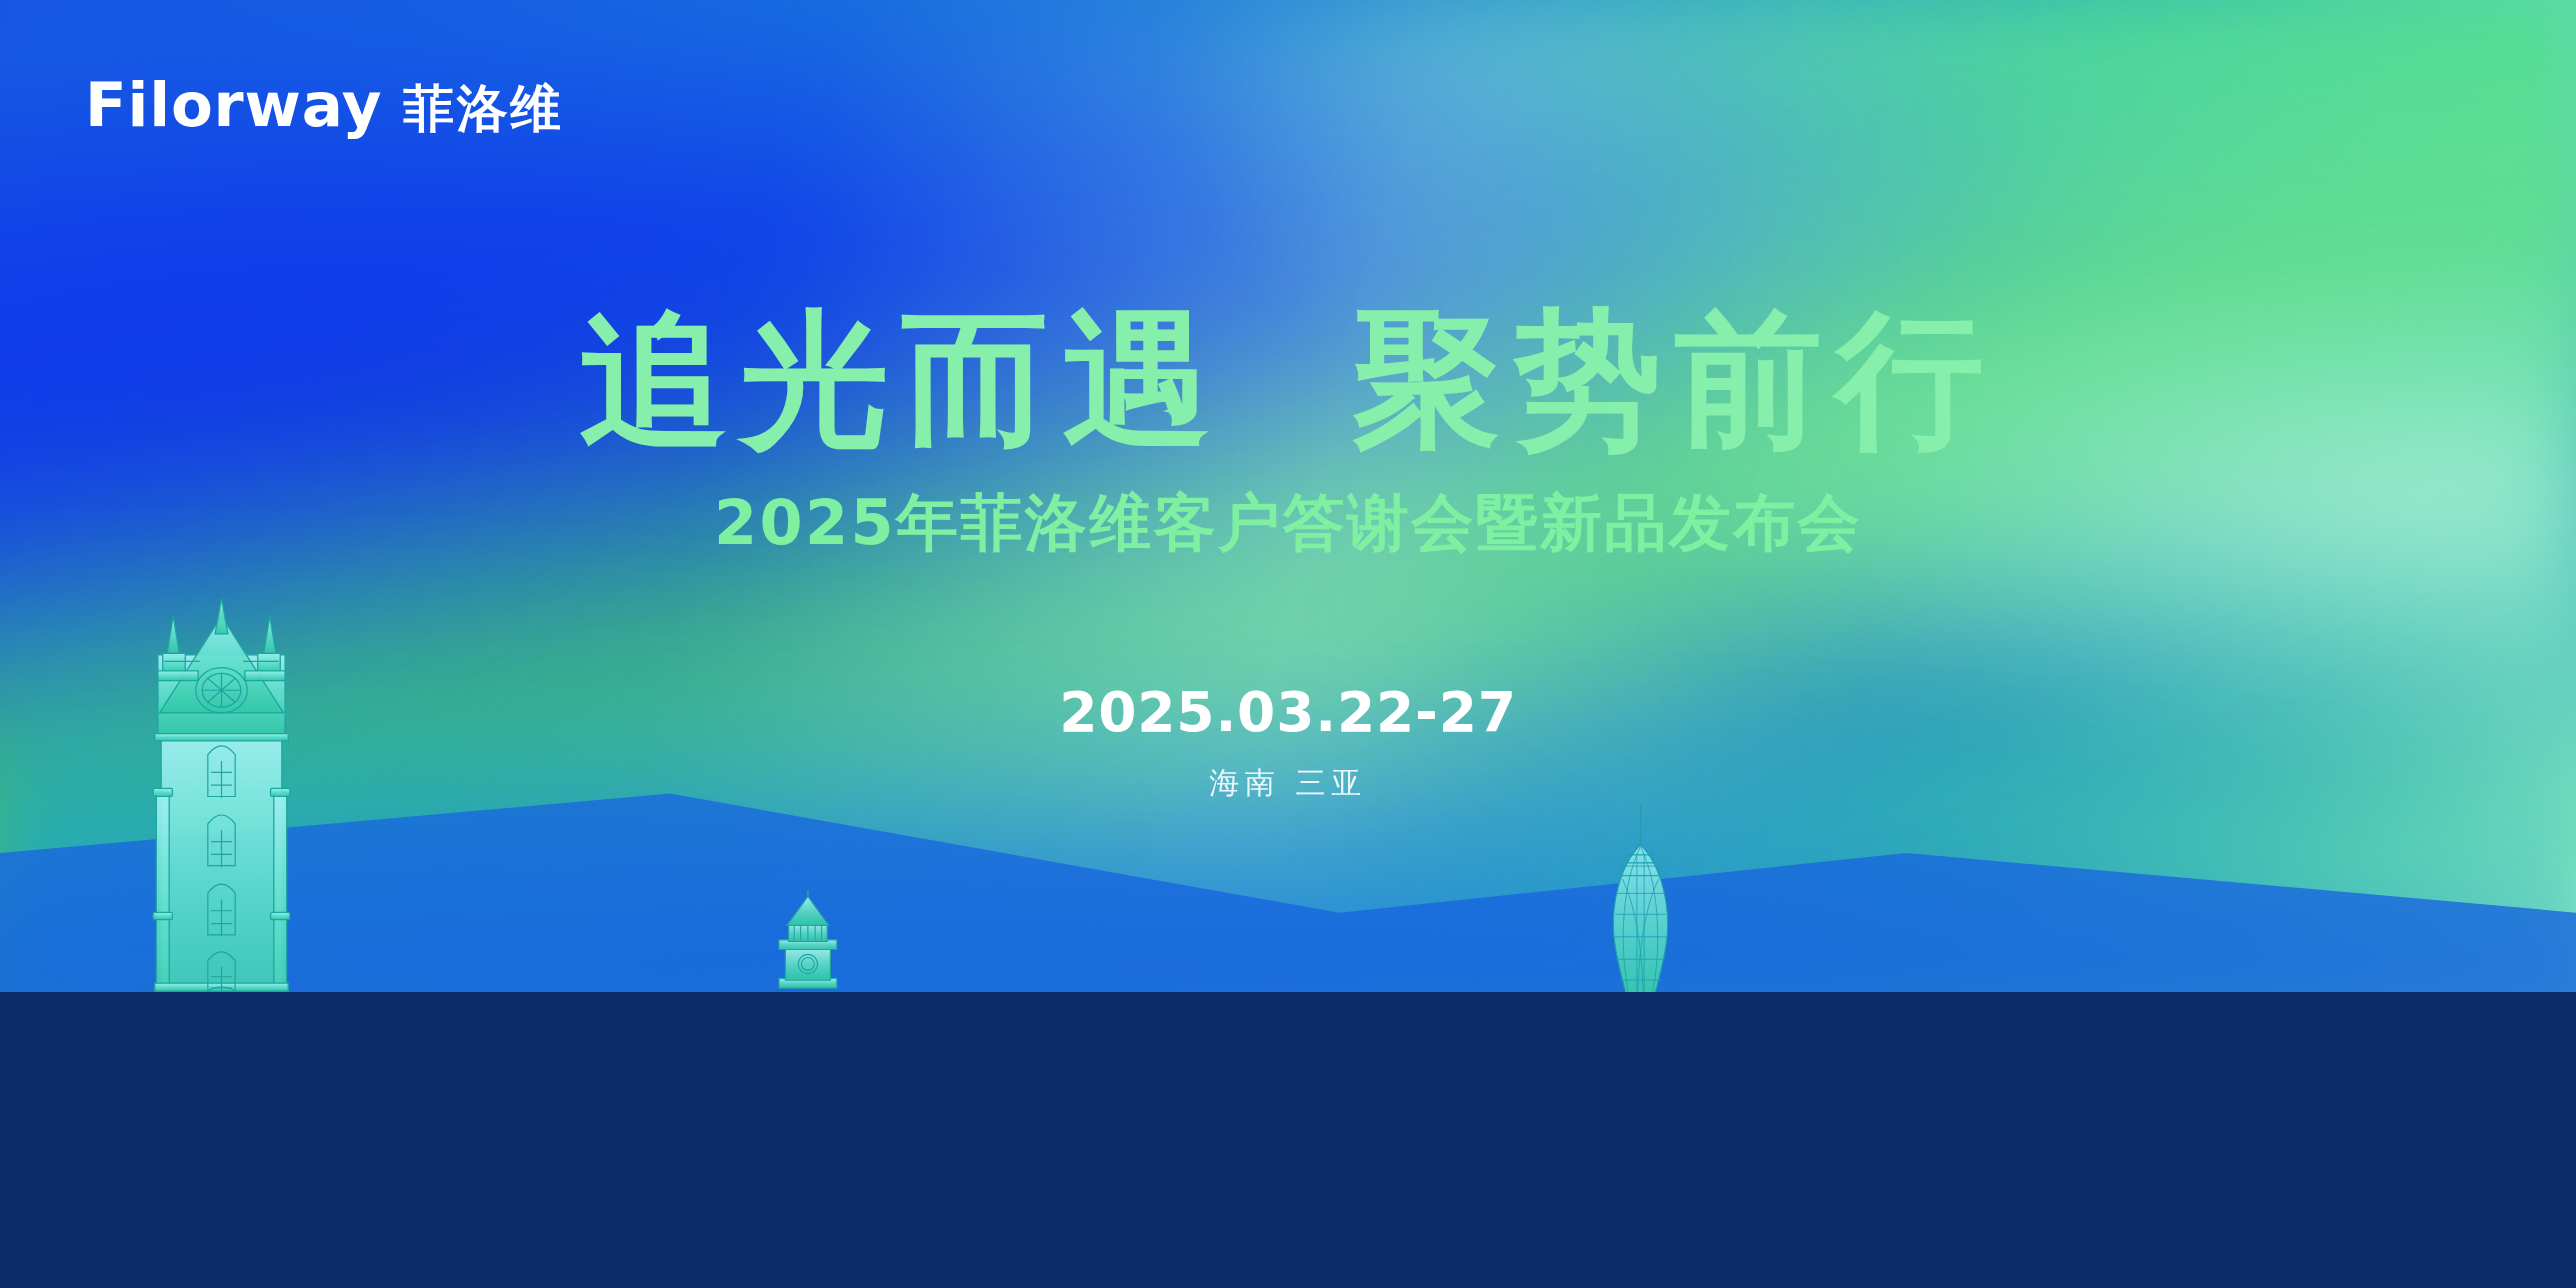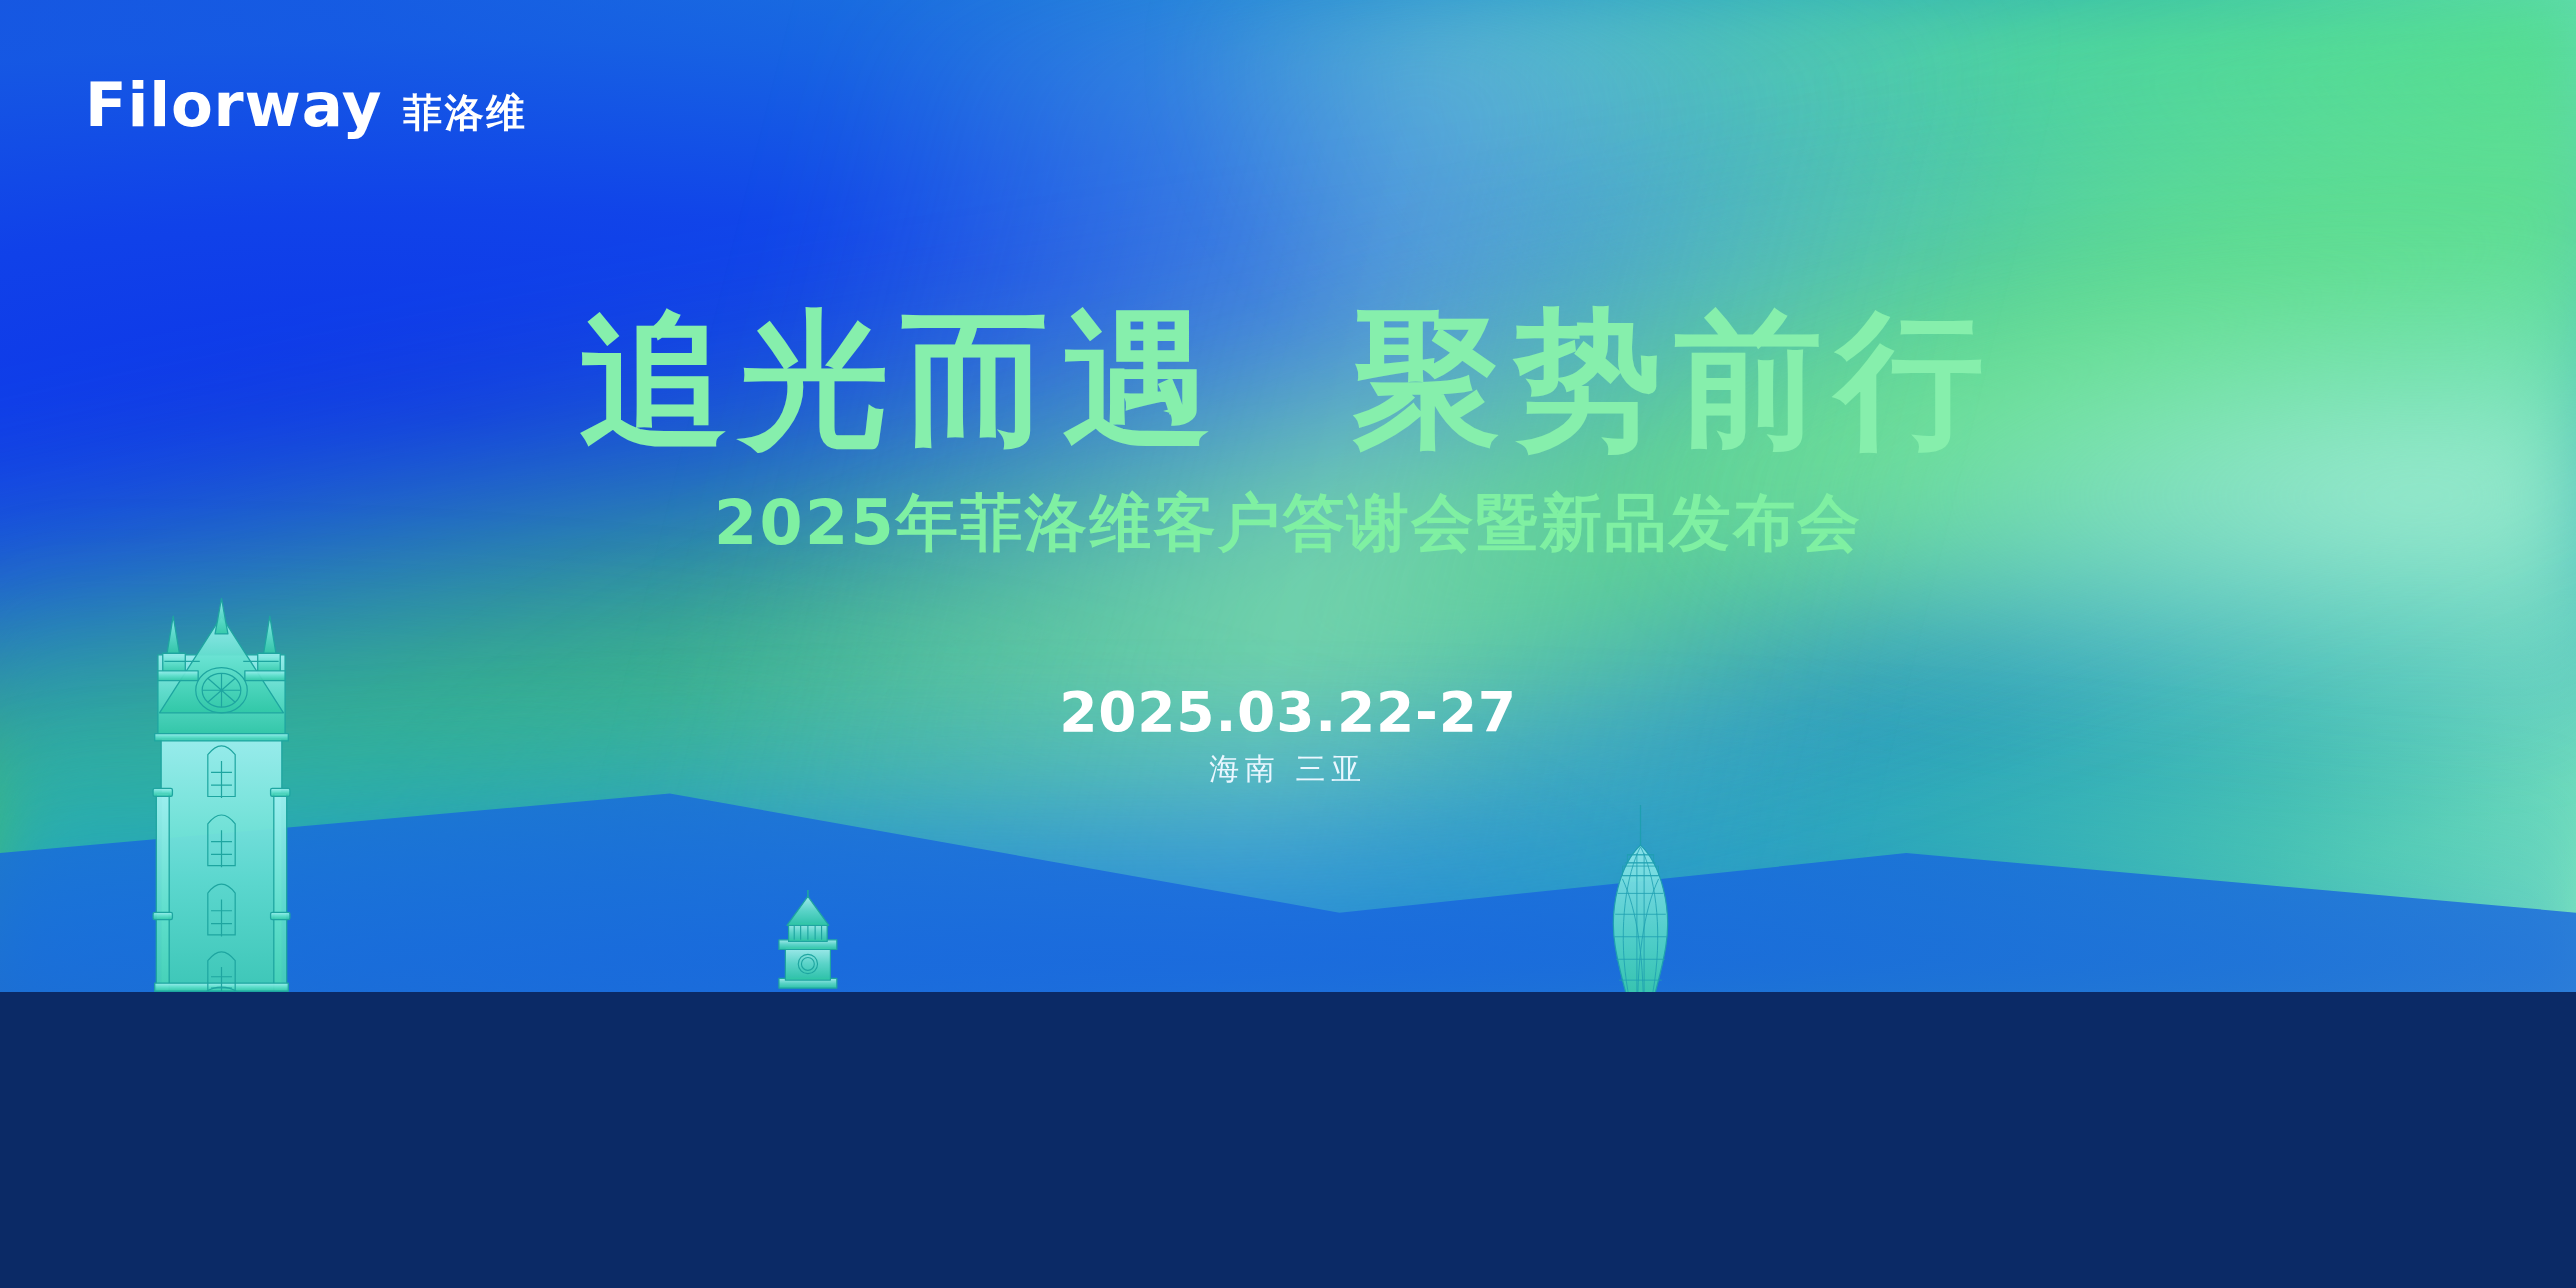--- a/index.html
+++ b/index.html
@@ -173,21 +173,21 @@
     color: #ffffff;
   }
   #logo-wordmark {
     font-size: 61px;
     font-weight: 700;
     letter-spacing: 0.8px;
     line-height: 1;
     font-family: "DejaVu Sans", sans-serif;
   }
   #logo-cjk {
-    font-size: 39px;
+    font-size: 51px;
     font-weight: 700;
     letter-spacing: 2.4px;
     line-height: 1;
     font-family: "DejaVu Sans", "Liberation Sans", sans-serif;
   }
 
   #headline-block {
     position: absolute;
     left: 0;
     right: 0;
@@ -221,21 +221,21 @@
     text-align: center;
     color: #ffffff;
   }
   #event-date {
     font-size: 55px;
     font-weight: 700;
     letter-spacing: 0.8px;
     font-family: "DejaVu Sans", sans-serif;
   }
   #event-location {
-    margin-top: 5px;
+    margin-top: 19px;
     font-size: 30px;
     font-weight: 400;
     letter-spacing: 5.6px;
     color: #eaf7ff;
     font-family: "DejaVu Sans", "Liberation Sans", sans-serif;
   }
 </style>
 </head>
 <body>
 

